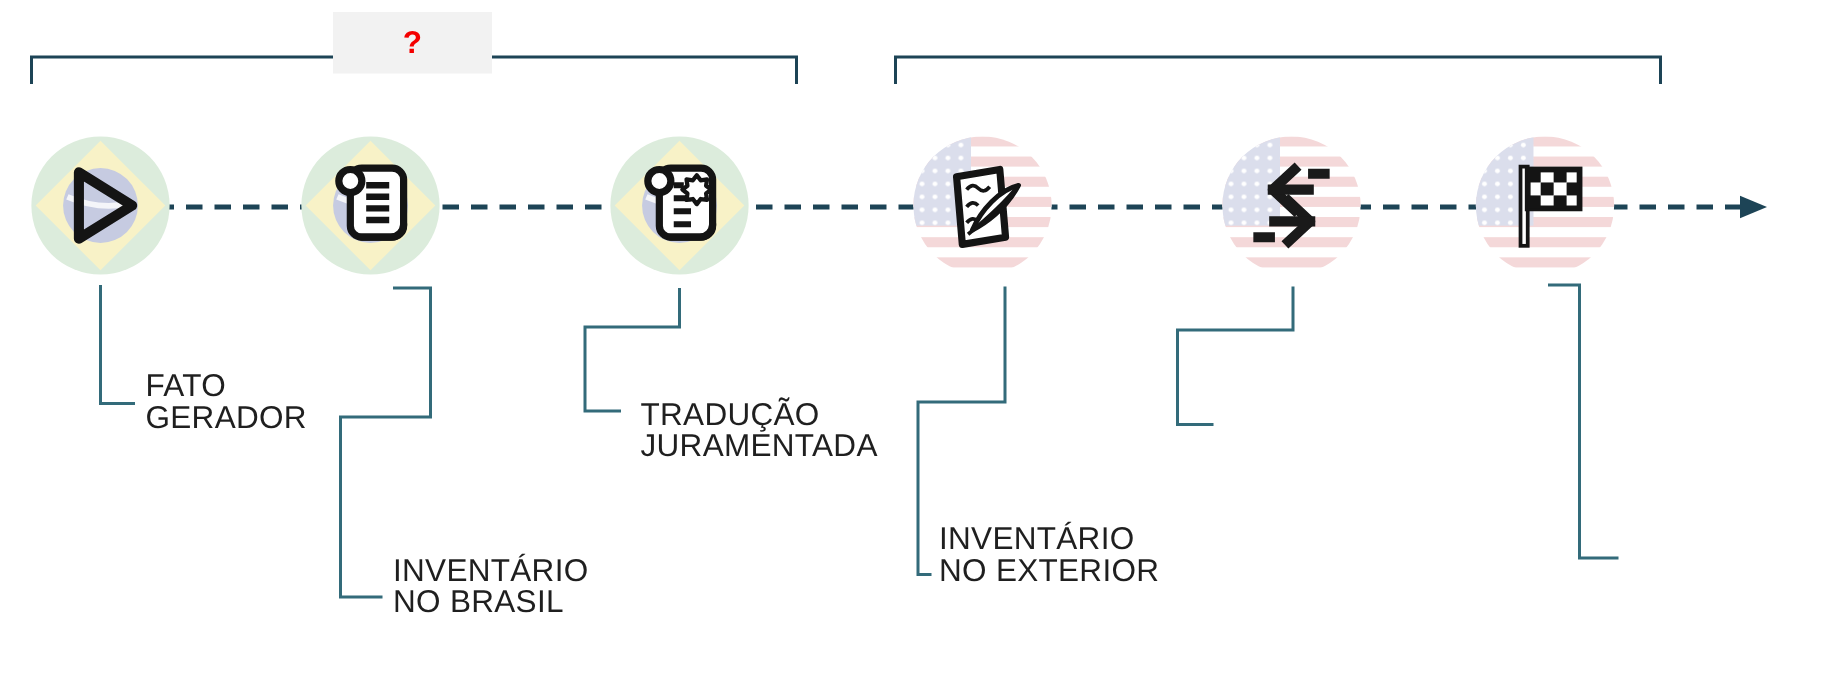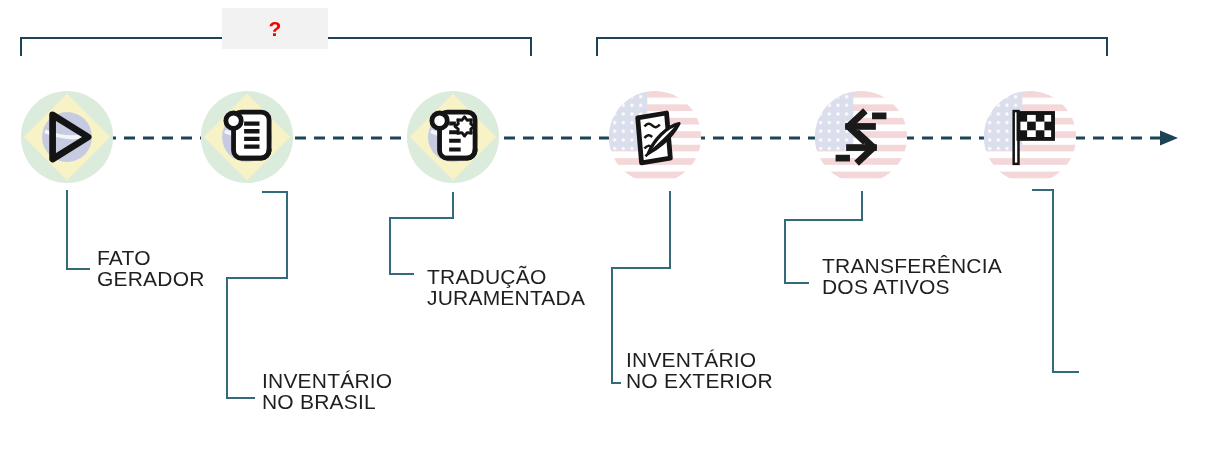--- a/index.html
+++ b/index.html
@@ -202,16 +202,14 @@
   </div>
 
   <div class="label" style="left:97px;top:247px;">FATO
 GERADOR</div>
   <div class="label" style="left:262px;top:370px;">INVENTÁRIO
 NO BRASIL</div>
   <div class="label" style="left:427px;top:246px;margin-top:20px;">TRADUÇÃO
 JURAMENTADA</div>
   <div class="label" style="left:626px;top:349px;">INVENTÁRIO
 NO EXTERIOR</div>
-  <div class="label" style="left:822px;top:255px;">TRANSFERÊNCIA
-DOS ATIVOS</div>
 
 </div>
 
 </body></html>

